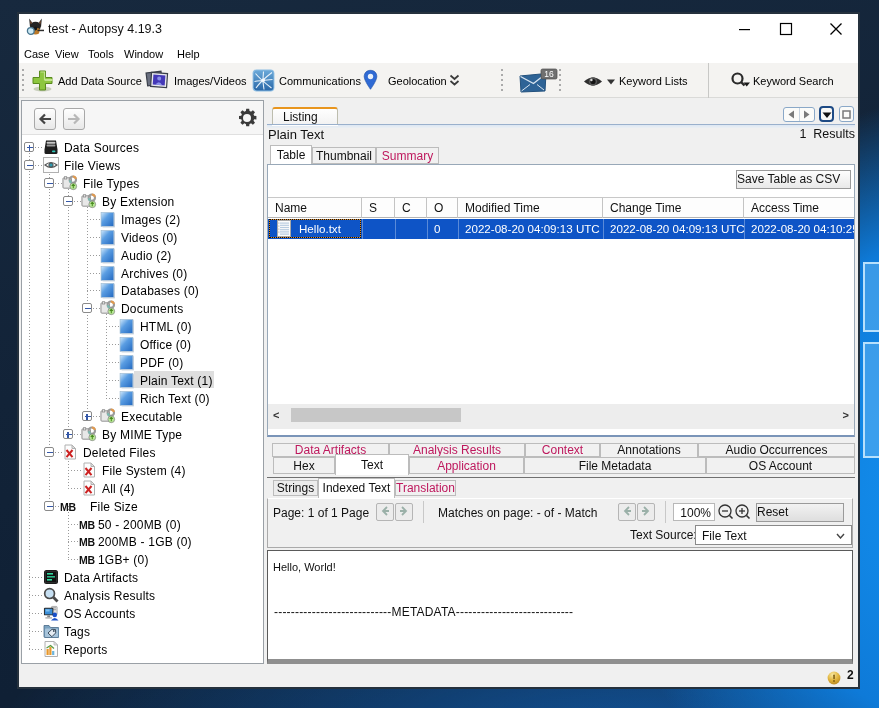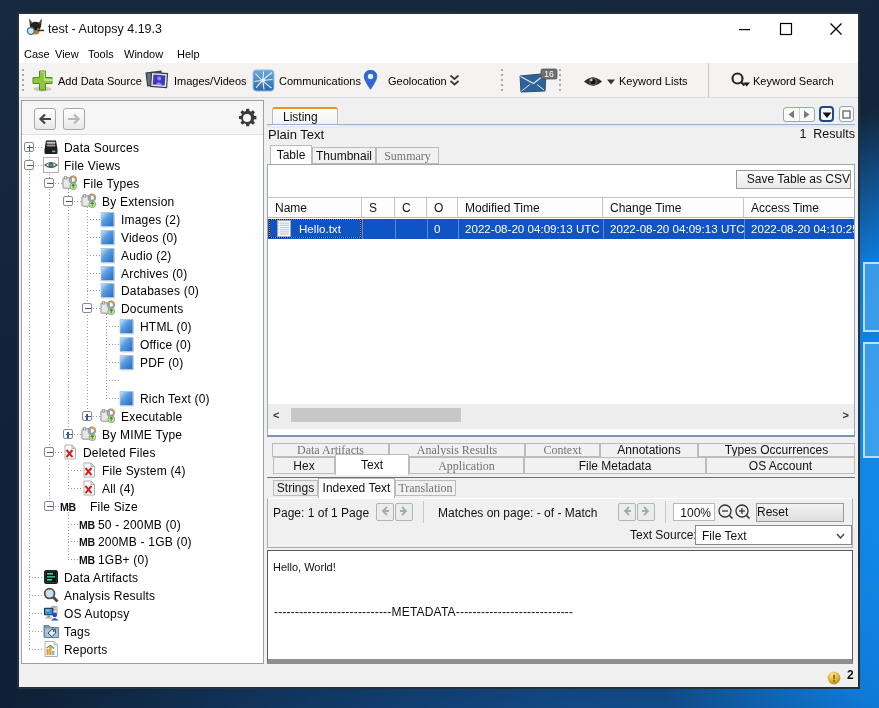--- a/index.html
+++ b/index.html
@@ -29,21 +29,21 @@
 .tlabel{position:absolute;top:1px;font-size:12px;color:#000;letter-spacing:0.2px;}
 .texp{position:absolute;top:4px;width:10px;height:10px;border:1px solid #8a8a8a;border-radius:2px;background:#fff;}
 .texp i{position:absolute;left:2px;top:3.5px;width:6px;height:1.6px;background:#3558a8;}
 .texp.plus b{position:absolute;left:3.8px;top:1.6px;width:1.6px;height:6px;background:#3558a8;}
 .ticon{position:absolute;top:1px;width:16px;height:16px;}
 .vdot{position:absolute;width:1px;background-image:repeating-linear-gradient(#9a9a9a 0 1px, transparent 1px 3px);}
 .hdot{position:absolute;height:1px;background-image:repeating-linear-gradient(90deg,#9a9a9a 0 1px, transparent 1px 3px);}
 .mb{font-weight:bold;font-size:10.5px;letter-spacing:-0.2px;}
 
 #rpanel{position:absolute;left:248px;top:84px;width:588px;height:565px;}
-.graytxt{color:#737373;font-family:Liberation Serif, serif;}
+.graytxt{color:#be185d;}
 .tab{position:absolute;border:1px solid #bcbcbc;background:#f1f1f1;text-align:center;font-size:12px;overflow:hidden;white-space:nowrap;}
 .tabact{background:#fff;border-bottom:none;}
 .smallbtn{position:absolute;width:19px;height:17px;border:1px solid #b5b5b5;background:#ececec;text-align:center;line-height:15px;font-size:11px;color:#7d918a;}
 </style>
 </head>
 <body>
 <svg width="0" height="0" style="position:absolute">
     <defs>
       <linearGradient id="commgrad" x1="0" y1="0" x2="0" y2="1">
         <stop offset="0" stop-color="#6aa8d8"></stop>
@@ -319,20 +319,29 @@
 <div class="hdot" style="left:83.5px;top:226px;width:13.5px;"></div>
 <div class="trow" style="left:0;top:217px;width:241px;">
           <svg class="ticon" style="left:97px;top:2px" width="14" height="15" viewBox="0 0 14 15">
             <rect x="0.5" y="0.5" width="12" height="13" fill="url(#bluegrad)" stroke="#9ab8d0" stroke-width="0.6"></rect>
             <path d="M0.5 13.5 l2 1 h11 l-1.5 -1 z" fill="#d0d8e0"></path>
             <path d="M12.5 0.5 l1 1 v13 l-1 -1 z" fill="#c0ccd8"></path>
           </svg>
           <span class="tlabel" style="left:118px;">PDF (0)</span>
         </div>
 <div class="hdot" style="left:83.5px;top:244px;width:13.5px;"></div>
+<div class="trow" style="left:0;top:235px;width:241px;">
+          <div style="position:absolute;left:112px;top:0;width:80px;height:17px;background:#dedede;"></div>
+          <svg class="ticon" style="left:97px;top:2px" width="14" height="15" viewBox="0 0 14 15">
+            <rect x="0.5" y="0.5" width="12" height="13" fill="url(#bluegrad)" stroke="#9ab8d0" stroke-width="0.6"></rect>
+            <path d="M0.5 13.5 l2 1 h11 l-1.5 -1 z" fill="#d0d8e0"></path>
+            <path d="M12.5 0.5 l1 1 v13 l-1 -1 z" fill="#c0ccd8"></path>
+          </svg>
+          <span class="tlabel" style="left:118px;">Plain Text (1)</span>
+        </div>
 <div class="hdot" style="left:83.5px;top:262px;width:13.5px;"></div>
 <div class="trow" style="left:0;top:253px;width:241px;">
           <svg class="ticon" style="left:97px;top:2px" width="14" height="15" viewBox="0 0 14 15">
             <rect x="0.5" y="0.5" width="12" height="13" fill="url(#bluegrad)" stroke="#9ab8d0" stroke-width="0.6"></rect>
             <path d="M0.5 13.5 l2 1 h11 l-1.5 -1 z" fill="#d0d8e0"></path>
             <path d="M12.5 0.5 l1 1 v13 l-1 -1 z" fill="#c0ccd8"></path>
           </svg>
           <span class="tlabel" style="left:118px;">Rich Text (0)</span>
         </div>
 <div class="hdot" style="left:64.5px;top:280px;width:13.5px;"></div>
@@ -448,21 +457,21 @@
             <rect x="10" y="2" width="4" height="1" fill="#9a9a9a"></rect>
             <rect x="10" y="4" width="4" height="1" fill="#9a9a9a"></rect>
             <rect x="1" y="2.5" width="10" height="8" rx="1" fill="#2a2a2a"></rect>
             <rect x="2" y="3.5" width="8" height="6" fill="#3c8fd8"></rect>
             <rect x="3" y="4.2" width="4" height="2.2" fill="#7ec0f0"></rect>
             <rect x="4.5" y="10.5" width="3" height="2" fill="#888"></rect>
             <rect x="2.5" y="12.5" width="7" height="1.4" fill="#aaa"></rect>
             <circle cx="12.5" cy="10" r="2.4" fill="#1a50c8"></circle>
             <path d="M8.5 16 q4 -5.5 8 0 z" fill="#1a50c8"></path>
           </svg>
-          <span class="tlabel" style="left:42px;">OS Autopsy</span>
+          <span class="tlabel" style="left:42px;">OS Accounts</span>
         </div>
 <div class="hdot" style="left:7px;top:495px;width:14px;"></div>
 <div class="trow" style="left:0;top:486px;width:241px;">
           <svg class="ticon" style="left:21px" width="16" height="15" viewBox="0 0 16 15">
             <path d="M1 2 h5 l1.5 2 H15 a1 1 0 0 1 1 1 v8 a1 1 0 0 1 -1 1 H2 a1 1 0 0 1 -1 -1 z" fill="#7aa2c0" stroke="#4a6a88" stroke-width="0.8"></path>
             <rect x="2" y="5" width="13" height="8.5" rx="1" fill="#a8c4da"></rect>
             <path d="M5 9.5 L9 5.8 l3.5 0.2 0.2 3.4 -3.8 3.8 z" fill="#e8eef4" stroke="#3a4a5a" stroke-width="1"></path>
             <circle cx="10.8" cy="7.5" r="0.9" fill="#3a4a5a"></circle>
           </svg>
           <span class="tlabel" style="left:42px;">Tags</span>
@@ -507,21 +516,21 @@
       </svg>
 
   <span style="position:absolute;left:1px;top:29px;font-size:13px;">Plain Text</span>
   <span style="position:absolute;right:0px;top:29px;font-size:12.5px;">1&nbsp; Results</span>
 
   <div class="tab tabact" style="left:3px;top:47px;width:42px;height:19px;line-height:18px;z-index:2;">Table</div>
   <div class="tab" style="left:45px;top:49px;width:64px;height:17px;line-height:16px;">Thumbnail</div>
   <div class="tab graytxt" style="left:109px;top:49px;width:63px;height:17px;line-height:16px;">Summary</div>
 
   <div style="position:absolute;left:0;top:66px;width:588px;height:273px;background:#fff;border:1px solid #98a8b8;border-bottom:2px solid #7a94b8;">
-    <div style="position:absolute;left:468px;top:5px;width:115px;height:19px;background:linear-gradient(#fdfdfd,#e9e9e9);border:1px solid #9a9a9a;text-align:right;line-height:17px;font-size:12px;">Save Table as CSV</div>
+    <div style="position:absolute;left:468px;top:5px;width:115px;height:19px;background:linear-gradient(#fdfdfd,#e9e9e9);border:1px solid #9a9a9a;text-align:left;line-height:17px;font-size:12px;">Save Table as CSV</div>
 
     <div style="position:absolute;left:0;top:32px;width:586px;height:21px;border-top:1px solid #c8c8c8;border-bottom:1px solid #b4b4b4;background:#fdfdfd;">
       <div style="position:absolute;left:0;top:0;width:94px;height:20px;border-right:1px solid #c4c4c4;padding:3px 0 0 7px;">Name</div>
       <div style="position:absolute;left:94px;top:0;width:33px;height:20px;border-right:1px solid #c4c4c4;padding:3px 0 0 7px;">S</div>
       <div style="position:absolute;left:127px;top:0;width:32px;height:20px;border-right:1px solid #c4c4c4;padding:3px 0 0 7px;">C</div>
       <div style="position:absolute;left:159px;top:0;width:31px;height:20px;border-right:1px solid #c4c4c4;padding:3px 0 0 7px;">O</div>
       <div style="position:absolute;left:190px;top:0;width:145px;height:20px;border-right:1px solid #c4c4c4;padding:3px 0 0 7px;">Modified Time</div>
       <div style="position:absolute;left:335px;top:0;width:141px;height:20px;border-right:1px solid #c4c4c4;padding:3px 0 0 7px;">Change Time</div>
       <div style="position:absolute;left:476px;top:0;width:110px;height:20px;padding:3px 0 0 7px;">Access Time</div>
     </div>
@@ -558,21 +567,21 @@
       <div style="position:absolute;left:5px;top:5px;font-size:11px;font-weight:bold;color:#333;">&lt;</div>
       <div style="position:absolute;right:5px;top:5px;font-size:11px;font-weight:bold;color:#333;">&gt;</div>
       <div style="position:absolute;left:23px;top:4px;width:170px;height:14px;background:#c7c7c7;"></div>
     </div>
   </div>
 
   <div class="tab graytxt" style="left:5px;top:345px;width:117px;height:14px;line-height:13px;">Data Artifacts</div>
   <div class="tab graytxt" style="left:122px;top:345px;width:136px;height:14px;line-height:13px;">Analysis Results</div>
   <div class="tab graytxt" style="left:258px;top:345px;width:75px;height:14px;line-height:13px;">Context</div>
   <div class="tab" style="left:333px;top:345px;width:98px;height:20px;line-height:13px;">Annotations</div>
-  <div class="tab" style="left:431px;top:345px;width:157px;height:14px;line-height:13px;">Types Occurrences</div>
+  <div class="tab" style="left:431px;top:345px;width:157px;height:14px;line-height:13px;">Audio Occurrences</div>
 
   <div class="tab" style="left:6px;top:359px;width:62px;height:17px;line-height:16px;">Hex</div>
   <div class="tab tabact" style="left:68px;top:356px;width:74px;height:21px;line-height:20px;z-index:2;">Text</div>
   <div class="tab graytxt" style="left:142px;top:359px;width:115px;height:17px;line-height:16px;">Application</div>
   <div class="tab" style="left:257px;top:359px;width:182px;height:17px;line-height:16px;">File Metadata</div>
   <div class="tab" style="left:439px;top:359px;width:149px;height:17px;line-height:16px;">OS Account</div>
 
   <div style="position:absolute;left:0;top:379px;width:588px;height:1px;background:#707070;"></div>
   <div class="tab" style="left:6px;top:382px;width:45px;height:16px;line-height:15px;background:#ececec;">Strings</div>
   <div class="tab tabact" style="left:51px;top:380px;width:77px;height:20px;line-height:19px;z-index:2;">Indexed Text</div>

